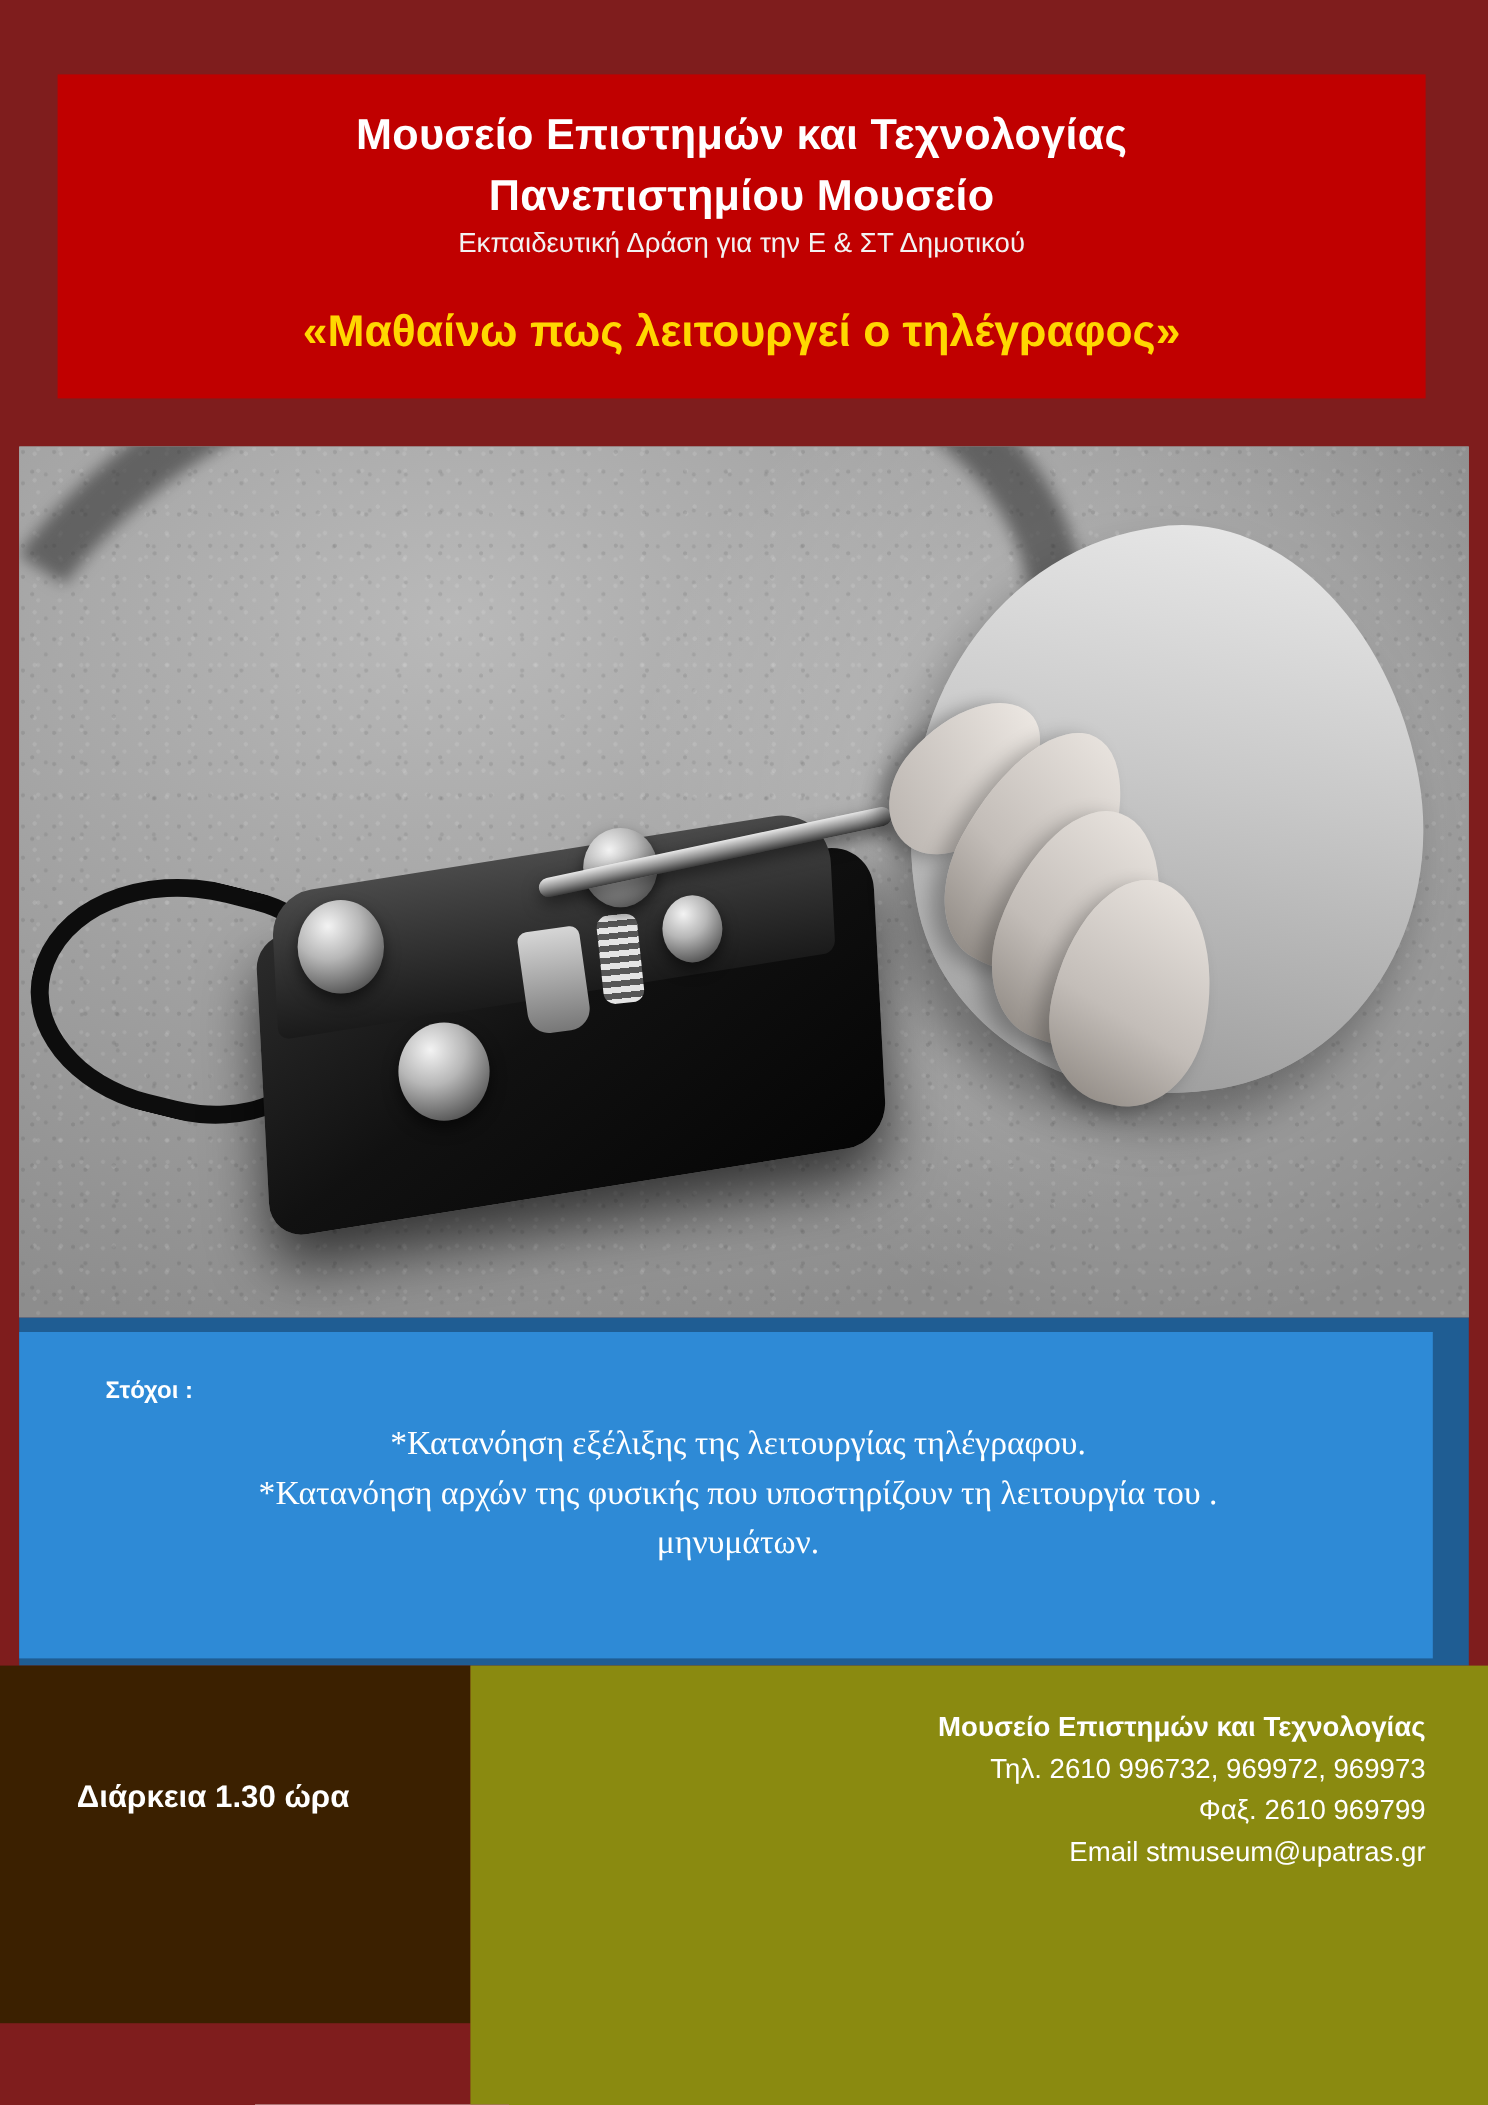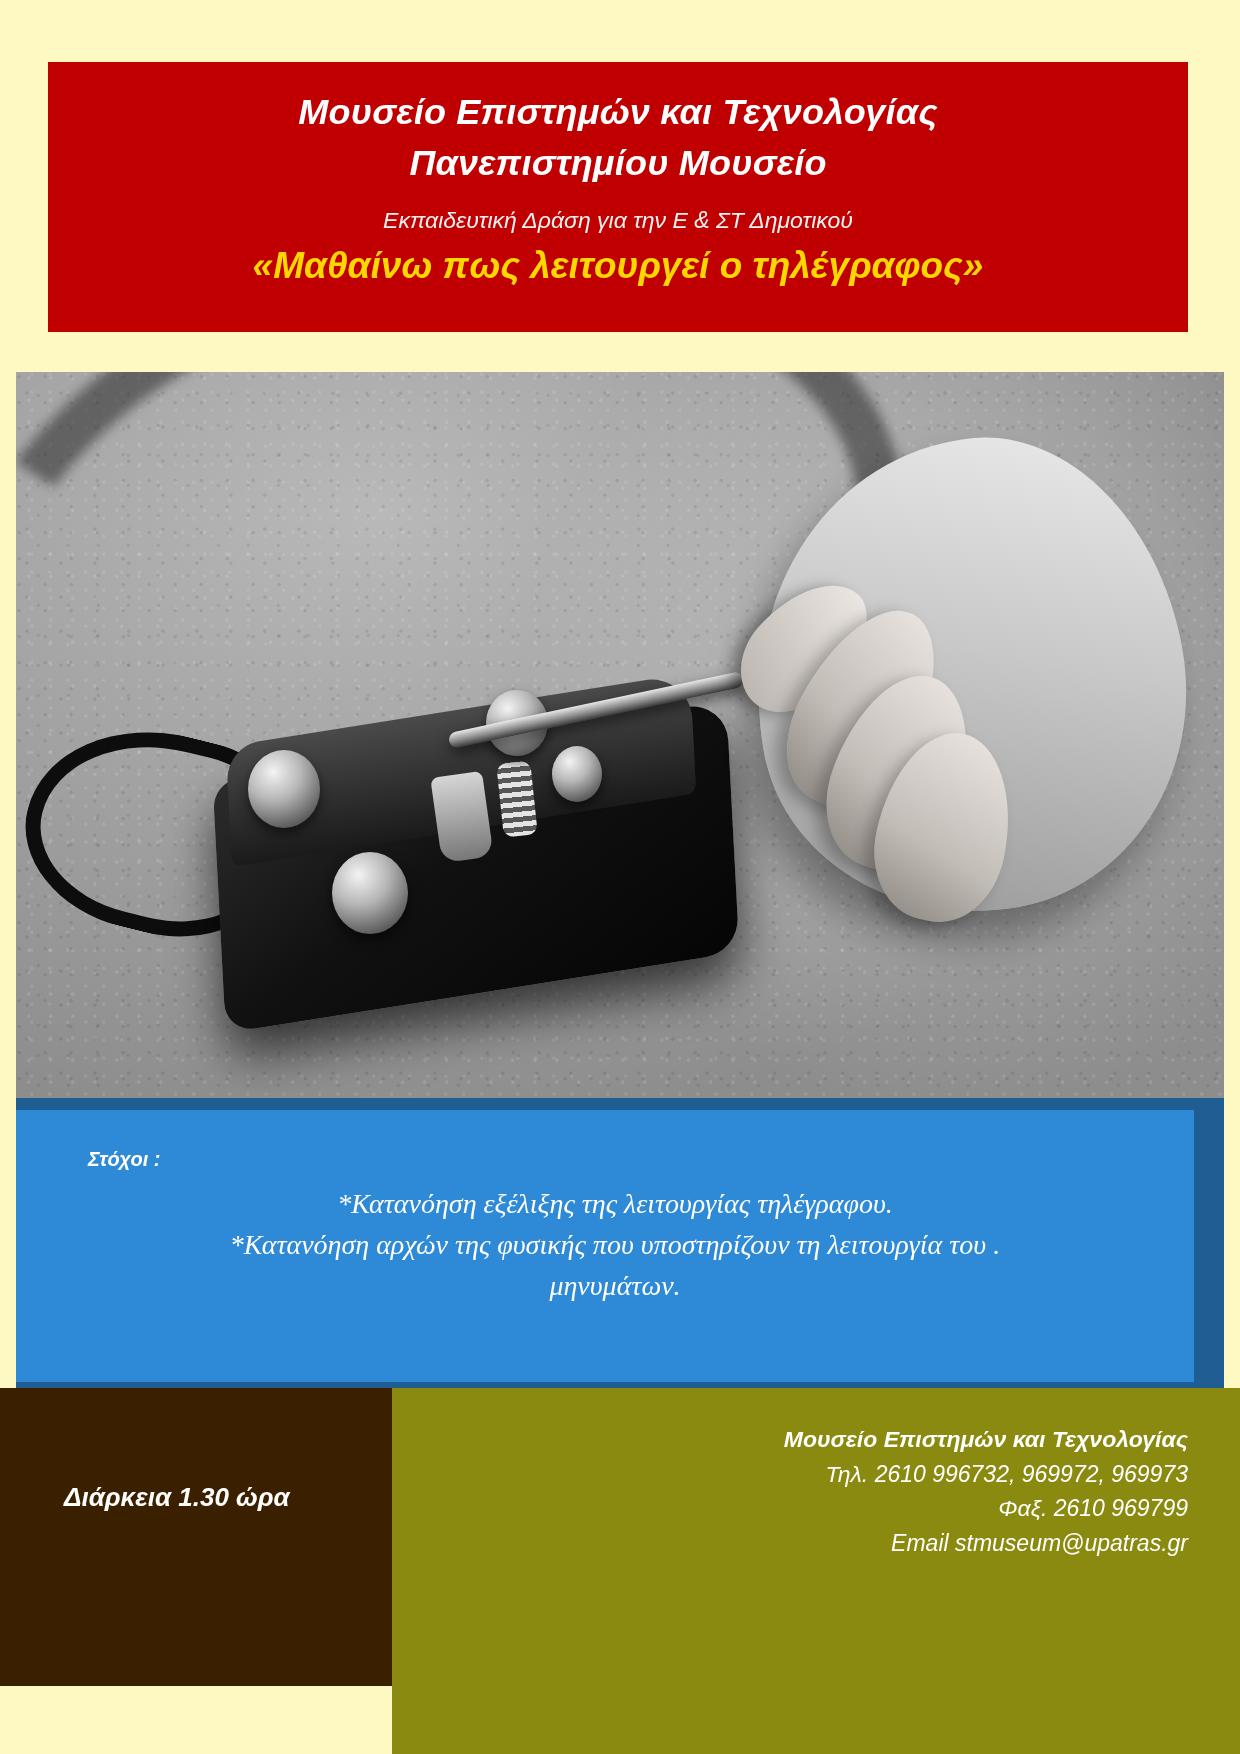--- a/index.html
+++ b/index.html
@@ -12,24 +12,23 @@
     width: 1240px;
     height: 1754px;
     font-family: "Liberation Sans", sans-serif;
     overflow: hidden;
   }
 
   .poster {
     position: relative;
     width: 1240px;
     height: 1754px;
-    background: #fef9c3;
+    background: #7f1d1d;
     box-sizing: border-box;
     overflow: hidden;
-    font-style: italic;
   }
 
   
   .header-band {
     position: absolute;
     left: 48px;
     top: 62px;
     width: 1140px;
     height: 270px;
     background: #c00000;
@@ -41,28 +40,27 @@
     color: #ffffff;
     font-size: 36px;
     font-weight: bold;
     line-height: 1.42;
     letter-spacing: 0.2px;
   }
   .header-sub {
     color: #f2f2f2;
     font-size: 23px;
     font-weight: normal;
-    margin-top: 18px;
     line-height: 1.3;
   }
   .header-quote {
     color: #ffd700;
     font-size: 37px;
     font-weight: bold;
-    margin-top: 8px;
+    margin-top: 36px;
     line-height: 1.2;
   }
 
   
   .photo-frame {
     position: absolute;
     left: 16px;
     top: 372px;
     width: 1208px;
     height: 726px;

